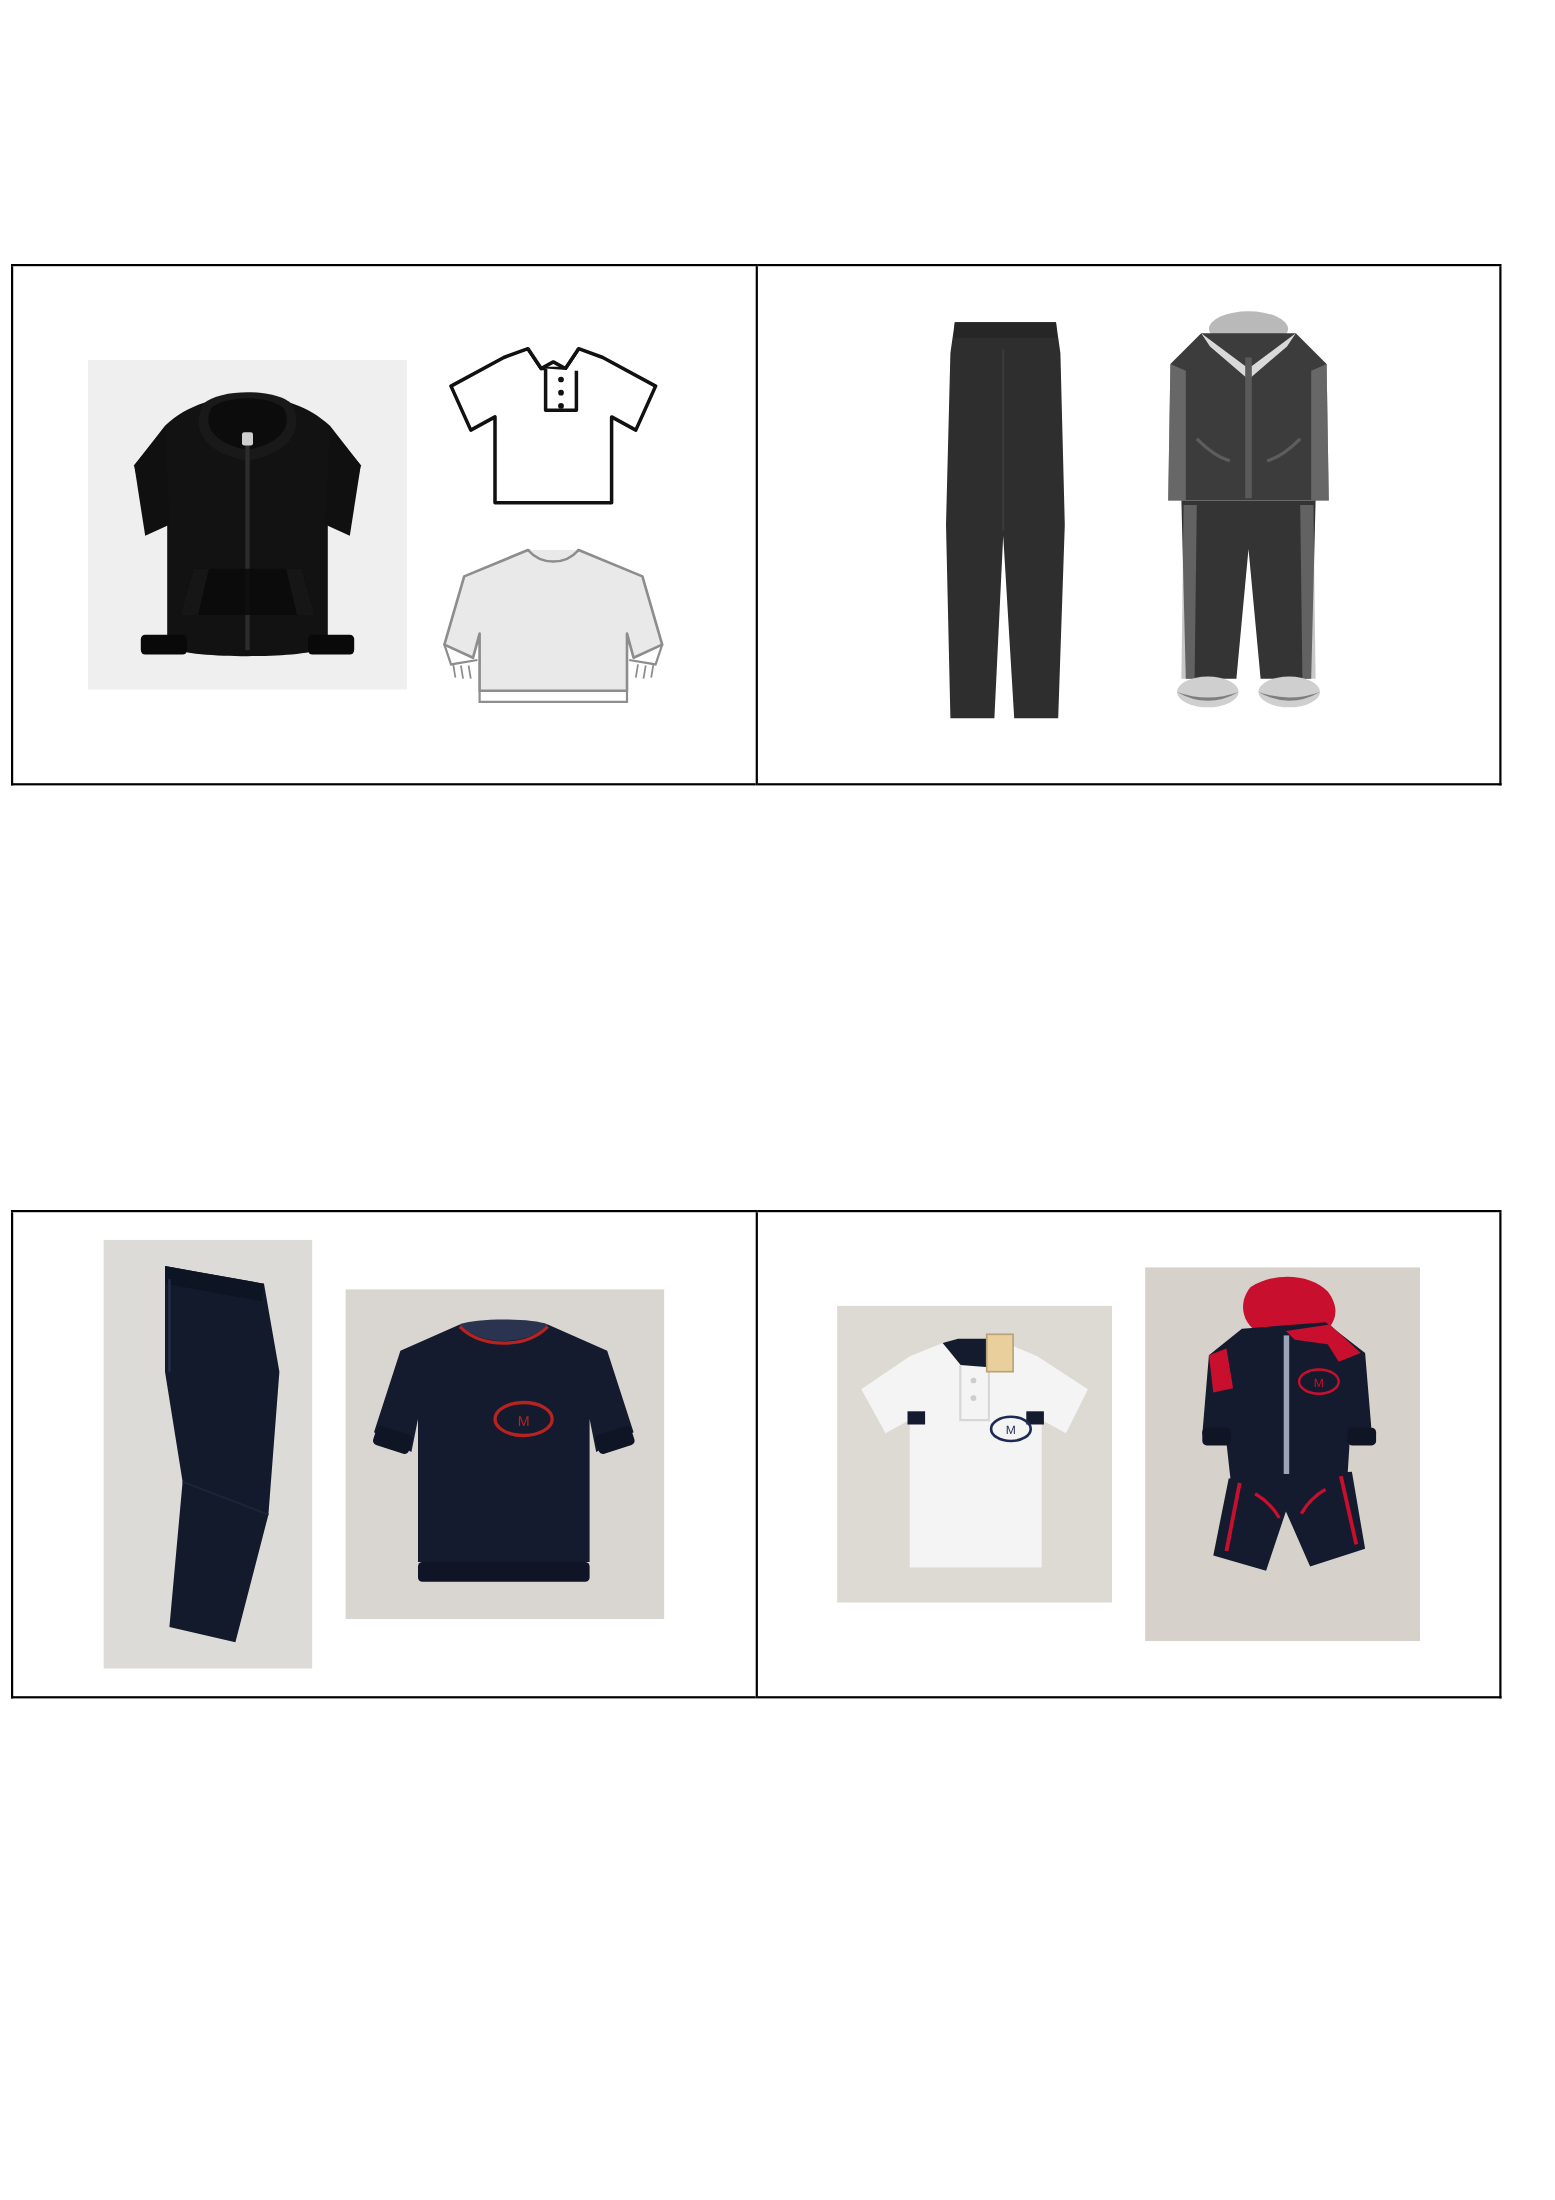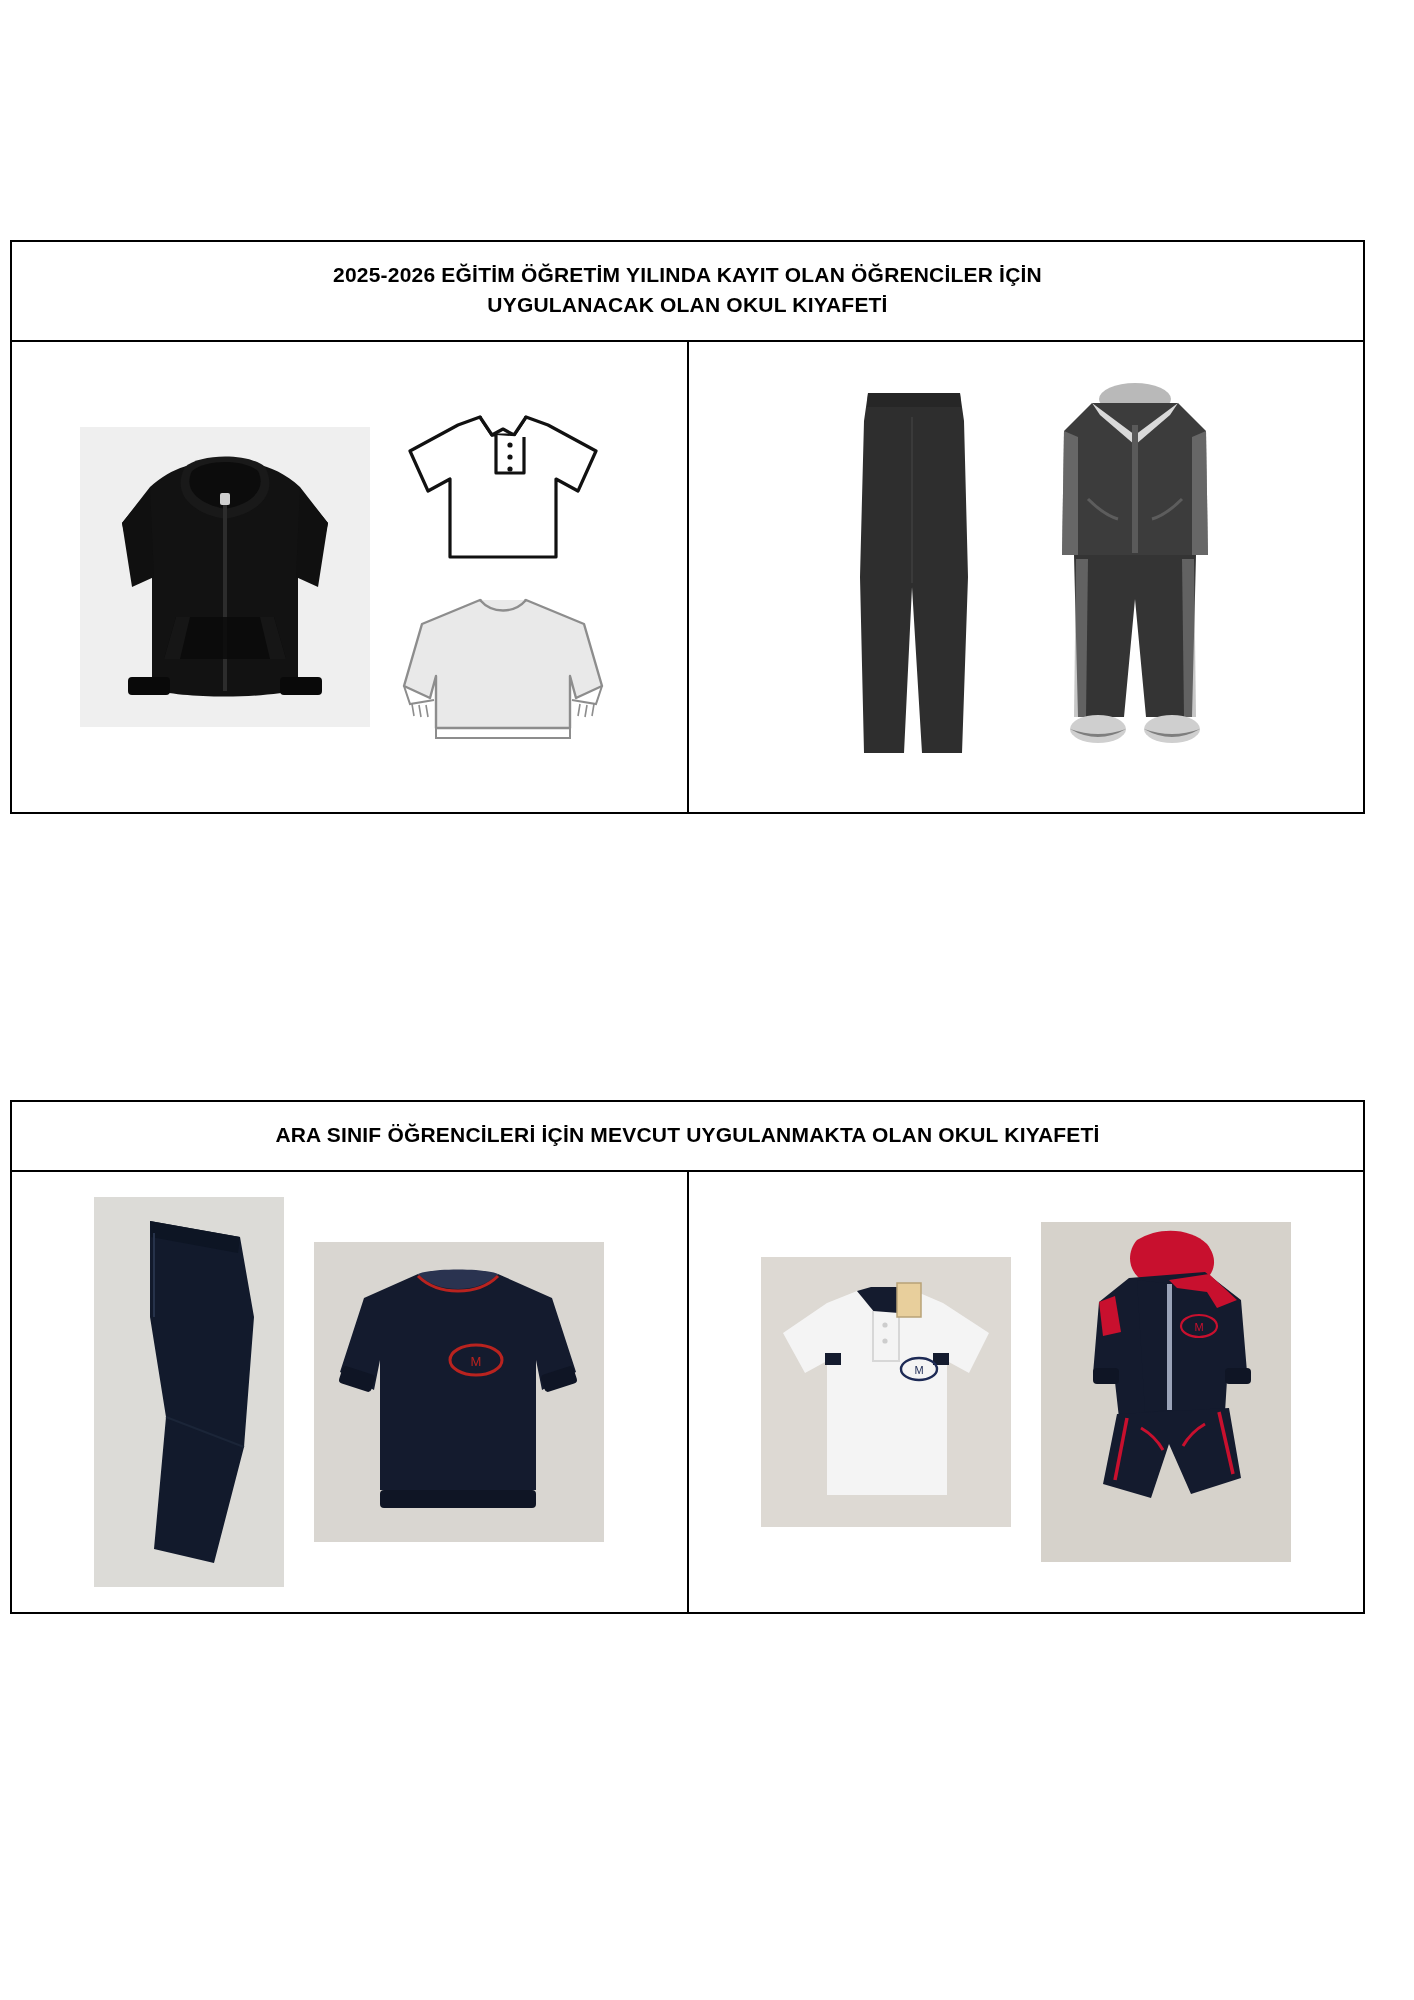--- a/index.html
+++ b/index.html
@@ -87,26 +87,20 @@
 
   svg { display: block; }
 </style>
 </head>
 <body>
 
 <div class="page">
 
   <table class="uniform-table" id="table-new">
     <tbody>
-        <tr class="title-row">
-      <td class="title-cell" colspan="2">
-        <span class="line">2025-2026 EĞİTİM ÖĞRETİM YILINDA KAYIT OLAN ÖĞRENCİLER İÇİN</span>
-        <span class="line">UYGULANACAK OLAN OKUL KIYAFETİ</span>
-      </td>
-    </tr>
     <tr class="body-row">
       <td class="img-cell">
         <div class="cell-inner">
 
           <figure class="item">
             <svg width="290" height="300" viewBox="0 0 290 300" aria-hidden="true">
               <rect x="0" y="0" width="290" height="300" fill="#efefef"></rect>
               <g>
 
                 <path d="M70 60 C 92 40 116 34 145 34 C 174 34 198 40 220 60
@@ -211,25 +205,20 @@
           </figure>
 
         </div>
       </td>
     </tr>
   </tbody>
     </table>
 
   <table class="uniform-table" id="table-existing">
     <tbody>
-        <tr class="title-row">
-      <td class="title-cell" colspan="2">
-        <span class="line">ARA SINIF ÖĞRENCİLERİ İÇİN MEVCUT UYGULANMAKTA OLAN OKUL KIYAFETİ</span>
-      </td>
-    </tr>
     <tr class="body-row">
       <td class="img-cell">
         <div class="cell-inner sub">
 
           <figure class="item">
             <svg width="190" height="390" viewBox="0 0 190 390" aria-hidden="true">
               <rect x="0" y="0" width="190" height="390" fill="#dcdbd7"></rect>
               <path d="M56 24 L146 40 L160 120 L150 250 L120 366 L60 352 L72 220 L56 120 Z" fill="#121a2c"></path>
               <path d="M56 24 L146 40 L144 56 L57 40 Z" fill="#0d1524"></path>
               <path d="M60 36 L60 120" stroke="#26324a" stroke-width="2" fill="none"></path>

